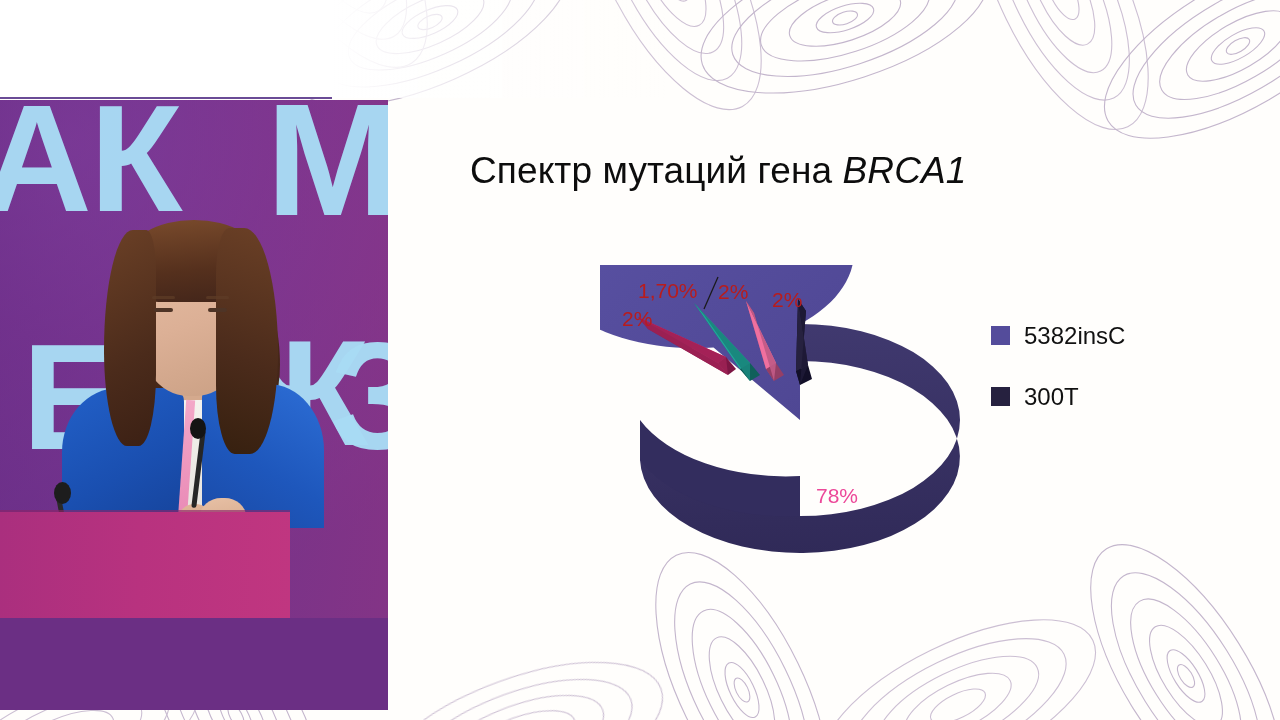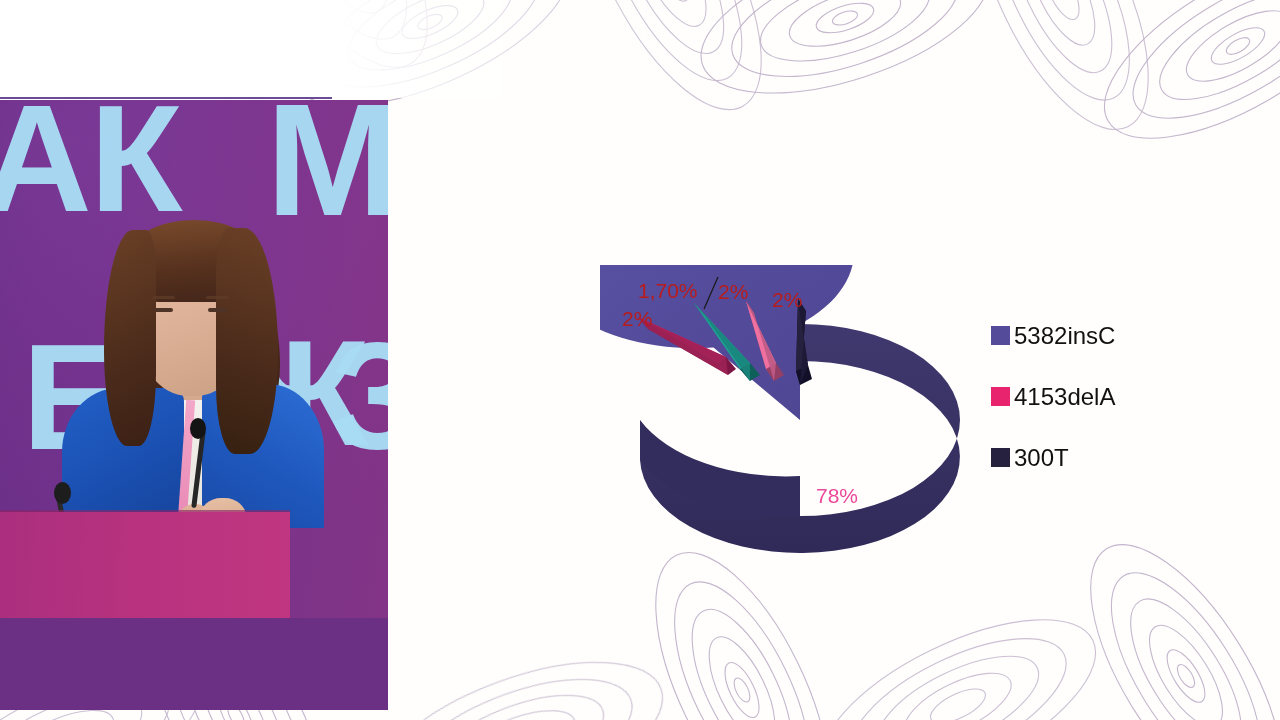--- a/index.html
+++ b/index.html
@@ -136,21 +136,21 @@
   #pct-78{
     position:absolute;z-index:6;left:816px;top:484px;font-size:21px;color:#ec4899;
     font-family:"Liberation Sans",sans-serif;white-space:nowrap;
   }
 
   
   #legend{position:absolute;left:991px;top:305px;z-index:6;}
   .legend-row{display:flex;align-items:center;height:61px;}
   .legend-swatch{width:19px;height:19px;flex:0 0 19px;}
   .legend-label{
-    margin-left:4px;font-size:24px;color:#111;white-space:nowrap;
+    margin-left:14px;font-size:24px;color:#111;white-space:nowrap;
     font-family:"Liberation Sans",sans-serif;
   }
 </style>
 </head>
 <body>
 
 <div id="stage">
 
   <svg id="bg-pattern" viewBox="0 0 1280 720" xmlns="http://www.w3.org/2000/svg" aria-hidden="true">
     <defs>
@@ -254,20 +254,21 @@
     <div class="v-layer" id="mic-a"></div>
     <div class="v-layer" id="mic-a-head"></div>
     <div class="v-layer" id="mic-b"></div>
     <div class="v-layer" id="mic-b-head"></div>
 
     <div class="v-layer" id="v-podium-top"></div>
     <div class="v-layer" id="v-podium"></div>
 
   </div>
 
+  <div id="slide-title"><span>Спектр мутаций гена </span><span class="gene">BRCA1</span></div>
 
   <div id="chart-area">
     <svg id="pie-svg" width="400" height="320" viewBox="0 0 400 320" xmlns="http://www.w3.org/2000/svg">
       <defs>
         <linearGradient id="mainTopG" x1="0" y1="0" x2="1" y2="1">
           <stop offset="0%" stop-color="#5b53a6"></stop>
           <stop offset="100%" stop-color="#4e4692"></stop>
         </linearGradient>
         <linearGradient id="mainSideG" x1="0" y1="0" x2="0" y2="1">
           <stop offset="0%" stop-color="#40396f"></stop>
@@ -329,22 +330,18 @@
   </div>
 
   <div id="pct-78">78%</div>
 
   <div id="legend">
     <div class="legend-row">
       <span class="legend-swatch" style="background:#544c9b"></span>
       <span class="legend-label">5382insC</span>
     </div>
     <div class="legend-row">
-      <span class="legend-swatch" style="background:#e8246e"></span>
-      <span class="legend-label">4153delA</span>
-    </div>
-    <div class="legend-row">
       <span class="legend-swatch" style="background:#26213f"></span>
       <span class="legend-label">300T</span>
     </div>
   </div>
 
 </div>
 
 </body></html>

